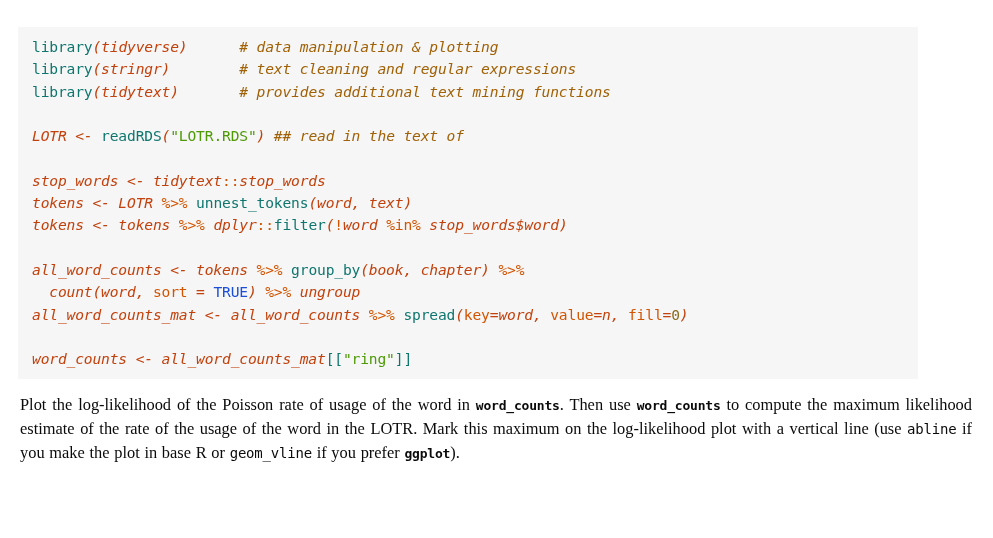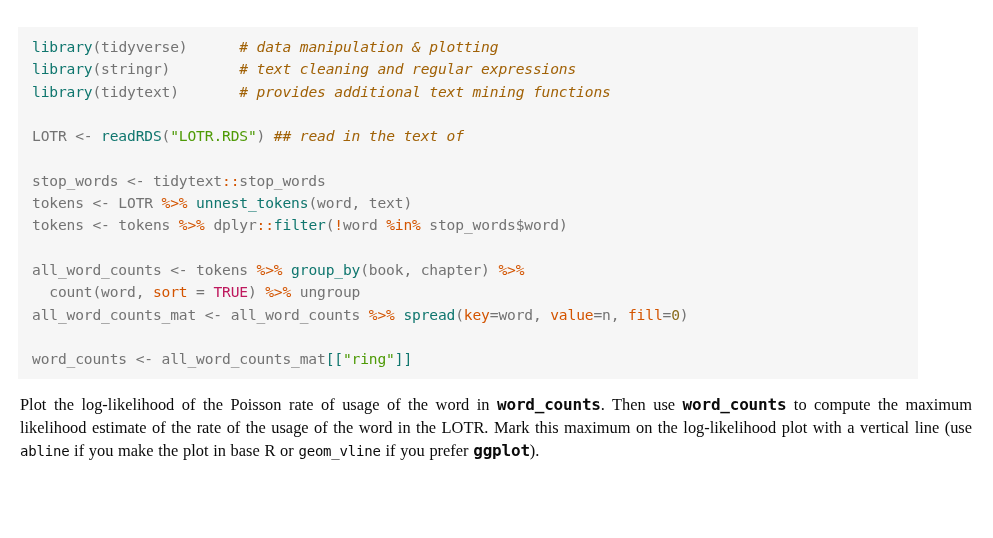--- a/index.html
+++ b/index.html
@@ -39,40 +39,40 @@
     color: #111111;
     letter-spacing: -0.15px;
   }
   .code-line.blank { color: transparent; }
 
   
   .tok-fn      { color: #0f766e; }
   .tok-str     { color: #4e9a06; }
   .tok-cmt     { color: #a16207; font-style: italic; }
   .tok-op      { color: #d35400; }
-  .tok-const   { color: #be185d; }
-  .tok-plain   { color: #737373; }
+  .tok-const   { color: #1d4ed8; }
+  .tok-plain   { color: #c2410c; font-style: italic; }
   .tok-num     { color: #8a6d1f; }
 
   
   .prose {
     position: absolute;
     left: 20px;
     top: 393px;
     width: 952px;
     font-family: "Liberation Serif", serif;
     font-size: 16.4px;
     line-height: 23.2px;
     text-align: justify;
     color: #0a0a0a;
     word-spacing: 0.6px;
   }
   .prose .mono {
     font-family: "DejaVu Sans Mono", "Liberation Mono", monospace;
-    font-size: 16px;
+    font-size: 13px;
     font-weight: bold;
     letter-spacing: -0.2px;
   }
   .prose .mono-reg {
     font-family: "DejaVu Sans Mono", "Liberation Mono", monospace;
     font-size: 14px;
     font-weight: normal;
     letter-spacing: -0.2px;
   }
 </style>

